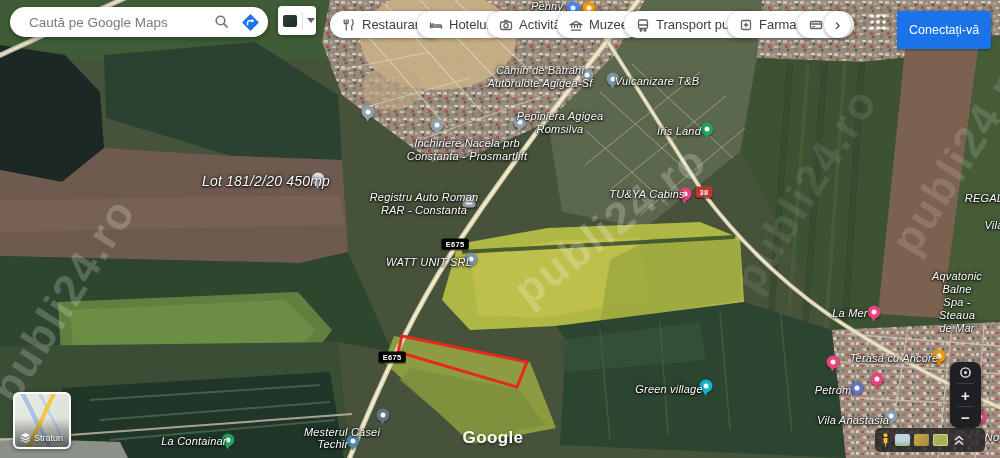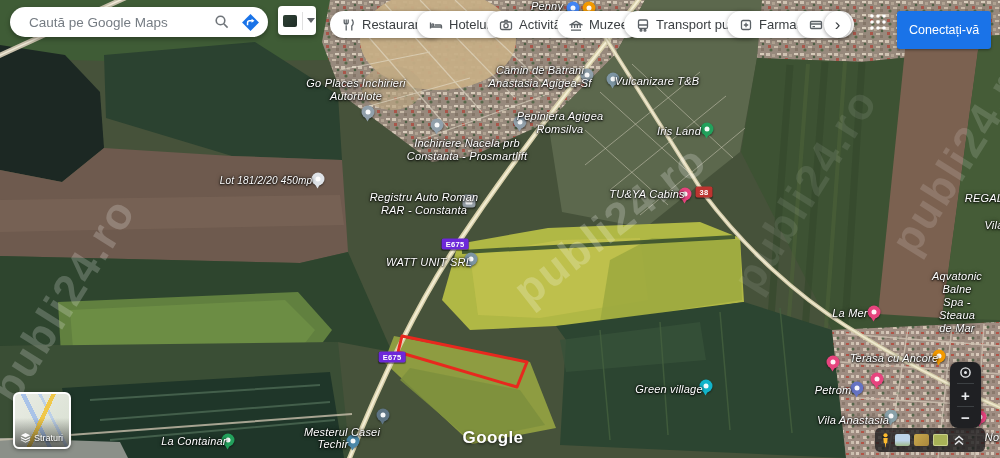--- a/index.html
+++ b/index.html
@@ -15,41 +15,41 @@
       white-space:nowrap;}
 
   
   .overlay{position:absolute;inset:0;z-index:3;display:block;}
 
   
   .maplabel{position:absolute;z-index:6;transform:translate(-50%,-50%);
       color:#fff;font-size:11px;font-weight:500;letter-spacing:.2px;line-height:1.18;
       text-align:center;white-space:pre-line;
       text-shadow:0 0 2px rgba(0,0,0,.95),0 1px 2px rgba(0,0,0,.85),0 0 4px rgba(0,0,0,.6);font-style:italic;}
-  .maplabel-lg{font-size:10px;}
+  .maplabel-lg{font-size:14px;}
   .google-wm{position:absolute;z-index:6;transform:translate(-50%,-50%);color:#fff;
       font-size:17px;font-weight:700;letter-spacing:.4px;
       text-shadow:0 1px 3px rgba(0,0,0,.7);}
 
   
   .pin{position:absolute;z-index:5;width:13px;height:13px;background:var(--c);
       border-radius:50%;transform:translate(-50%,-50%);box-shadow:0 1px 2px rgba(0,0,0,.5);}
   .pin::before{content:"";position:absolute;inset:3.8px;background:rgba(255,255,255,.95);border-radius:50%;}
   .pin::after{content:"";position:absolute;left:50%;top:10.5px;margin-left:-3.5px;
       border:3.5px solid transparent;border-top:5.5px solid var(--c);}
   .bpin{position:absolute;z-index:5;width:13px;height:13px;border-radius:3px;background:#97a1a9;
       transform:translate(-50%,-50%);box-shadow:0 1px 2px rgba(0,0,0,.5);}
   .bpin::before{content:"";position:absolute;left:3px;top:3px;width:7px;height:7px;
       background:rgba(255,255,255,.9);border-radius:1px;}
 
   
   .badge{position:absolute;z-index:6;transform:translate(-50%,-50%);color:#fff;
       font-size:7.5px;font-weight:700;padding:1px 4px;border-radius:2px;
       box-shadow:0 1px 1px rgba(0,0,0,.4);letter-spacing:.3px;}
-  .badge-eu{background:#6d28d9;text-align:center;}
+  .badge-eu{background:#000000;text-align:center;}
   .badge-nat{background:#bd3430;}
 
   
   .searchbox{position:absolute;z-index:10;left:10px;top:7px;width:258px;height:30px;
       background:#fff;border-radius:16px;box-shadow:0 2px 5px rgba(0,0,0,.35);
       display:flex;align-items:center;}
   .searchbox input{flex:1;border:none;outline:none;background:transparent;
       margin-left:17px;font-size:13.5px;color:#333;font-family:"Liberation Sans",sans-serif;}
   .searchbox input::placeholder{color:#757c83;}
   .sicon{width:30px;height:30px;display:flex;align-items:center;justify-content:center;cursor:pointer;}
@@ -219,24 +219,22 @@
   <div class="pin" style="--c:#e7447e;left:980px;top:417px"></div>
   <div class="pin" style="--c:#5e7483;left:383px;top:415px"></div>
   <div class="pin" style="--c:#4a87a8;left:353px;top:441px"></div>
   <div class="pin" style="--c:#23a15c;left:228px;top:440px"></div>
 
   <div class="badge badge-eu" style="left:455px;top:244px">E675</div>
   <div class="badge badge-eu" style="left:392px;top:357px">E675</div>
   <div class="badge badge-nat" style="left:704px;top:192px">38</div>
 
   <div class="maplabel" style="left:547px;top:6px">Penny</div>
-  <div class="maplabel" style="left:356px;top:90px">Go Places Inchirieri
-Autorulote</div>
   <div class="maplabel" style="left:540px;top:77px">Camin de Batrani
-Anastasia Agigea-Sf</div>
+Autorulote Agigea-Sf</div>
   <div class="maplabel" style="left:657px;top:81px">Vulcanizare T&amp;B</div>
   <div class="maplabel" style="left:560px;top:123px">Pepiniera Agigea
 Romsilva</div>
   <div class="maplabel" style="left:679px;top:131px">Iris Land</div>
   <div class="maplabel" style="left:467px;top:150px">Inchiriere Nacela prb
 Constanta - Prosmartlift</div>
   <div class="maplabel maplabel-lg" style="left:266px;top:181px">Lot 181/2/20 450mp</div>
   <div class="maplabel" style="left:424px;top:204px">Registru Auto Roman
 RAR - Constanta</div>
   <div class="maplabel" style="left:647px;top:194px">TU&amp;YA Cabins</div>

